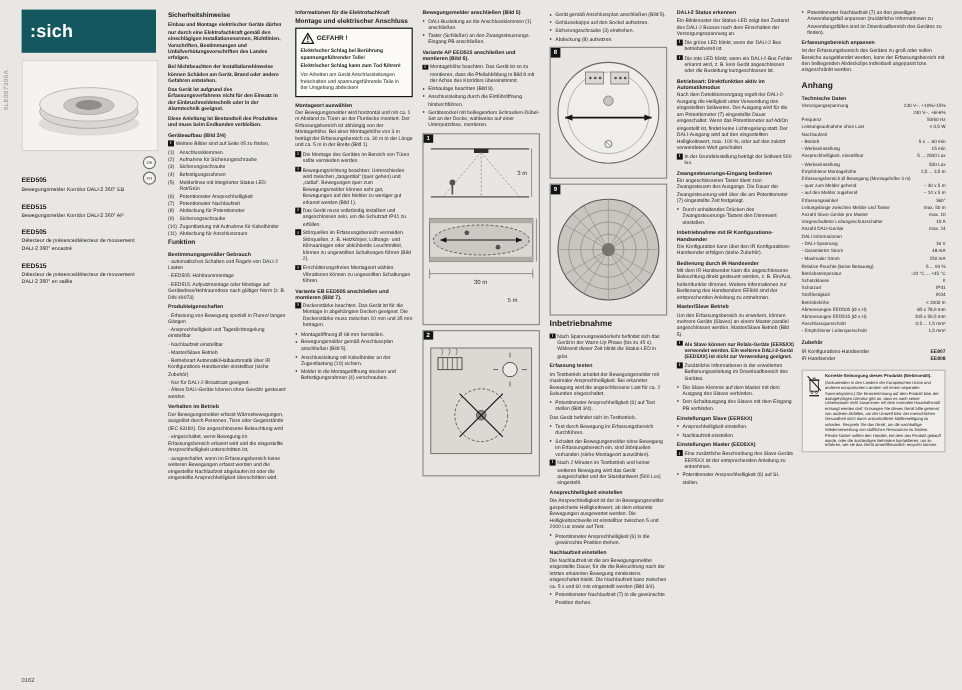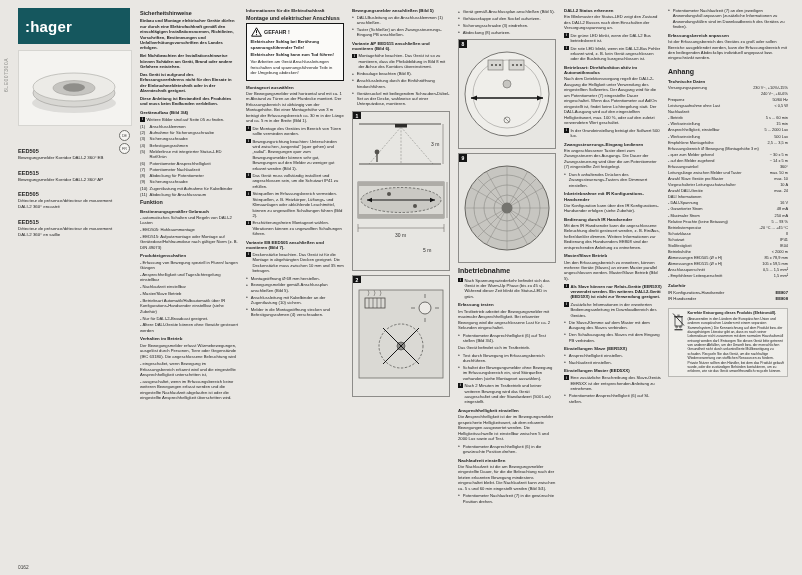--- a/index.html
+++ b/index.html
@@ -54,21 +54,21 @@
   svg{display:block;}
 </style>
 </head>
 <body>
 
 <div class="sheet">
 
   <div class="docnum">6LE007300A</div>
 
   <div class="logo">
-    <span>:hager</span>
+    <span>:sich</span>
   </div>
 
   <div class="photo">
     <svg width="110" height="72" viewBox="0 0 110 72">
       <ellipse cx="55" cy="52" rx="42" ry="10" fill="#00000018"></ellipse>
       <ellipse cx="55" cy="42" rx="41" ry="14" fill="#d8d7d3" stroke="#9a9995" stroke-width="0.6"></ellipse>
       <ellipse cx="55" cy="36" rx="41" ry="14" fill="#ecebe7" stroke="#a5a4a0" stroke-width="0.6"></ellipse>
       <ellipse cx="55" cy="37" rx="21" ry="7.5" fill="#c6c5c1" stroke="#9a9995" stroke-width="0.5"></ellipse>
       <ellipse cx="55" cy="36.5" rx="11" ry="4.2" fill="#8f8e8a"></ellipse>
     </svg>

